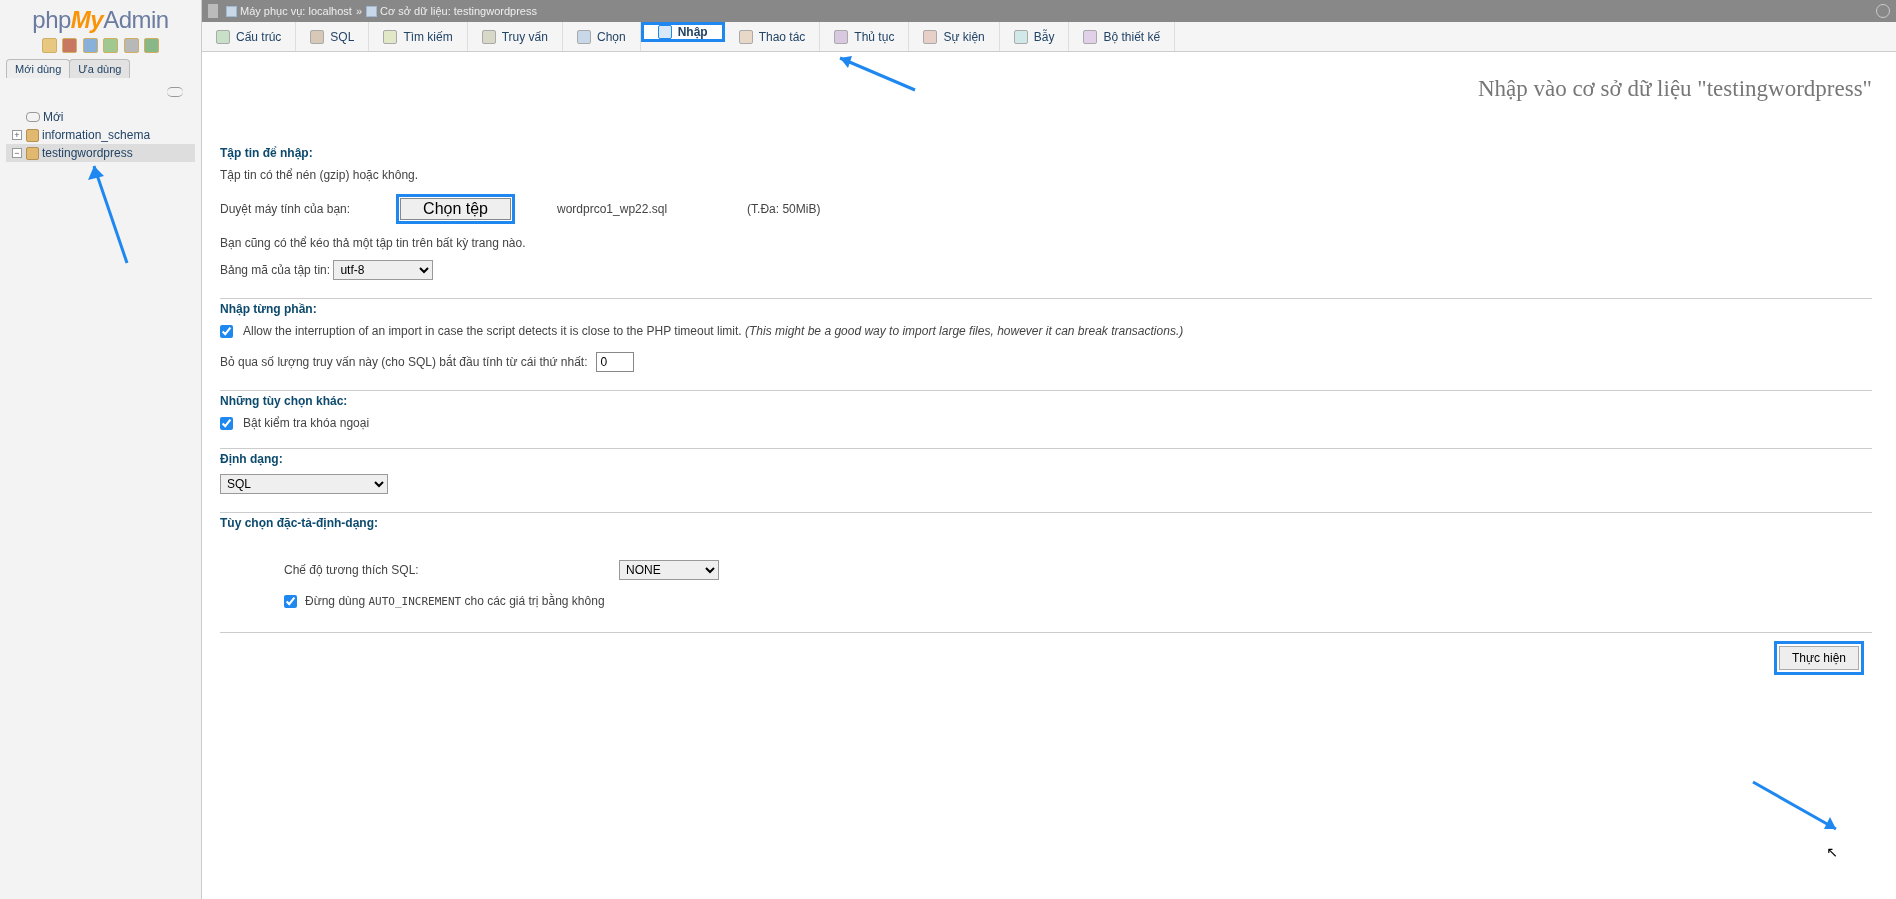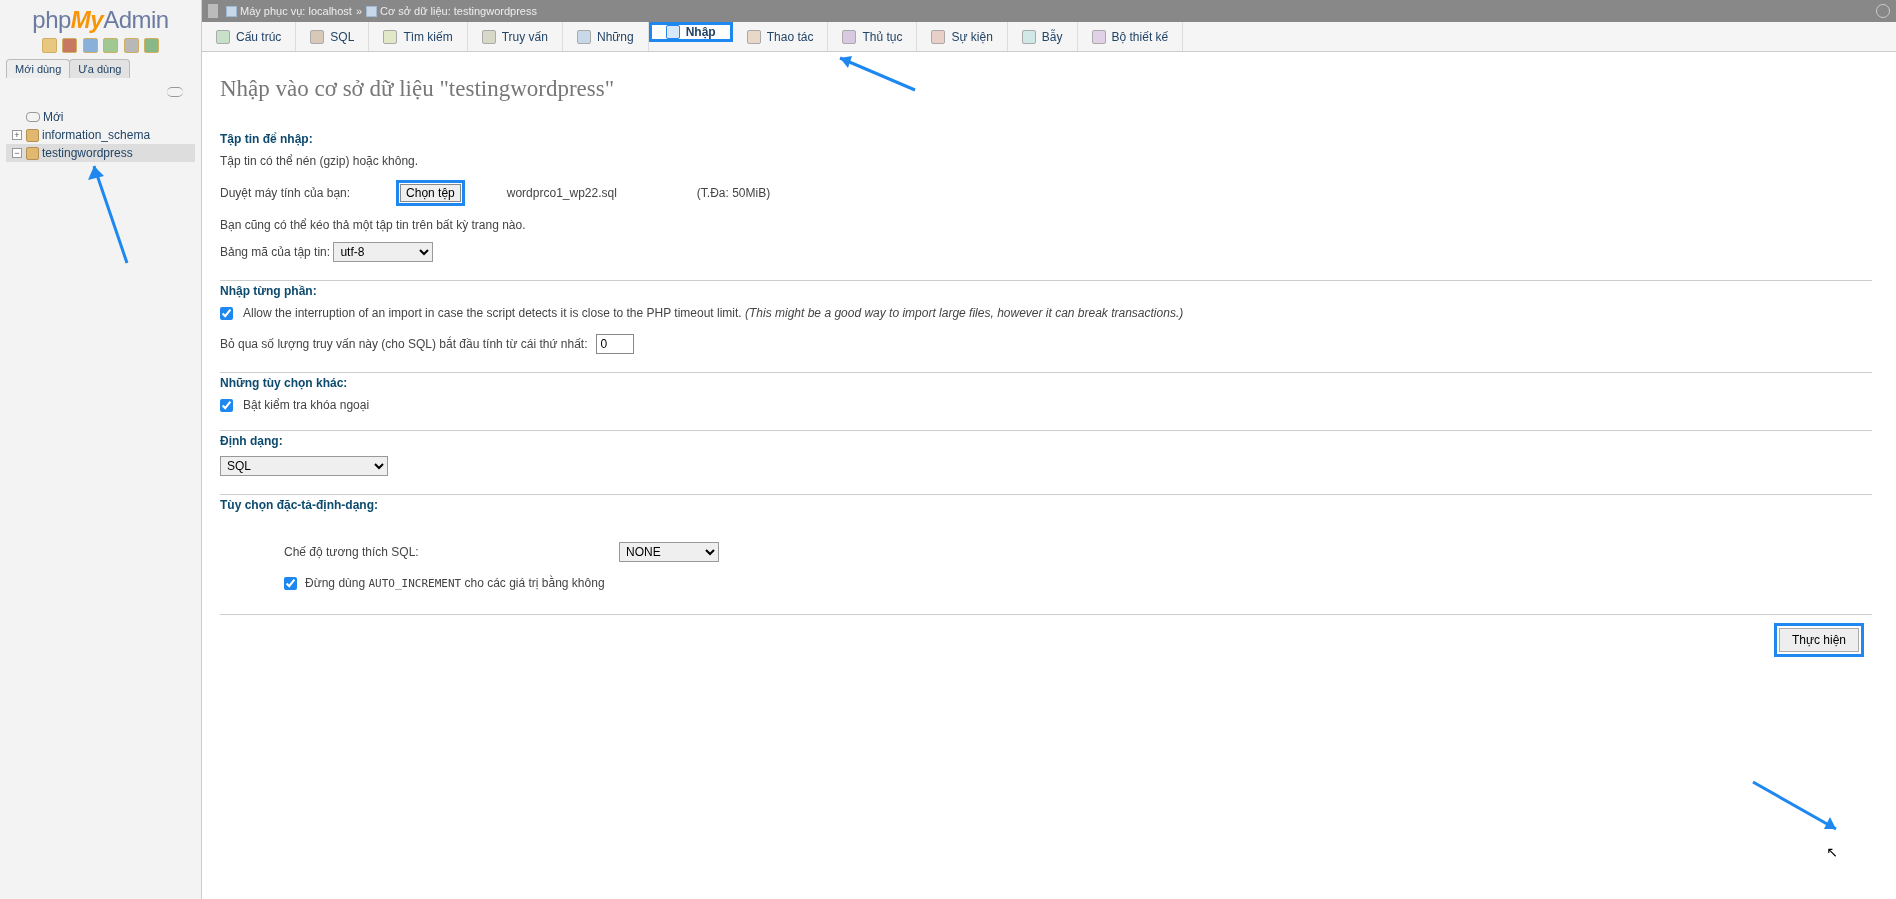--- a/index.html
+++ b/index.html
@@ -38,28 +38,28 @@
 .topstrip .gear { margin-left:auto; width:14px; height:14px; border:1px solid #ccc; border-radius:50%; }
 
 .tabs { display:flex; background:#f5f5f5; border-bottom:1px solid #ccc; height:30px; }
 .tab { display:flex; align-items:center; padding:0 14px; color:#246; border-right:1px solid #ddd; cursor:pointer; height:100%; }
 .tab.active { background:#fff; border:3px solid #1e87f0; height:20px; font-weight:bold; }
 .tab .ticon { width:14px; height:14px; margin-right:6px; background:#ccc; border:1px solid #aaa; border-radius:2px; }
 .tab.active .ticon { background:#d8e8f8; border-color:#1e87f0; }
 .ticon.struct{background:#c8e0c8;} .ticon.sql{background:#d8c8b8;} .ticon.search{background:#e0e8c8;} .ticon.query{background:#d8d8c8;} .ticon.export{background:#c8d8e8;} .ticon.import{background:#c8e8d8;} .ticon.ops{background:#e8d8c8;} .ticon.proc{background:#d8c8e0;} .ticon.evt{background:#e8d0c8;} .ticon.trig{background:#d0e8e8;} .ticon.design{background:#e0d0e8;}
 
 .content { padding:24px 24px 0 18px; }
-h2.heading { font-family:Georgia,"Trebuchet MS",serif; font-size:23px; font-weight:normal; color:#777; margin-bottom:30px; }
+h2.heading { font-family:Georgia,"Trebuchet MS",serif; font-size:23px; font-weight:normal; color:#777; margin-bottom:44px;text-align:right; }
 .section-title { font-weight:bold; color:#0c4a6e; margin:18px 0 6px; border-top:1px solid #ccc; padding-top:3px; }
 .section-title.first { border-top:none; padding-top:0; }
 .para { color:#444; margin:4px 0; line-height:1.5; }
 .filerow { display:flex; align-items:center; margin:10px 0;gap:40px; }
 .filerow .lbl { margin-right:6px; }
 .filebtn-wrap { border:3px solid #1e87f0; padding:1px; margin-right:2px; }
-.filebtn { border:1px solid #888; background:#efefef; padding:1px 5px; font-size:12px; cursor:pointer; }
+.filebtn { border:1px solid #888; background:#efefef; padding:1px 22px; font-size:16px; cursor:pointer; }
 .filename { margin-right:40px; }
 .maxlbl { color:#444; }
 select.sel { border:1px solid #999; background:#efefef; padding:1px 2px; font-size:12px; min-width:100px; height:20px; }
 .sel-wrap { margin-top:8px; }
 .chkrow { margin:8px 0; display:flex; align-items:flex-start; }
 .chkrow input[type=checkbox]{ margin-right:10px; accent-color:#1e87f0; margin-top:1px; }
 .chkrow .ctext em{ font-style:italic; }
 .skiprow { margin:14px 0; display:flex; align-items:center; }
 .skiprow .lbl { margin-right:8px; }
 .skiprow input[type=text]{ border:1px solid #888; width:38px; padding:2px 4px; font-size:12px; }
@@ -149,21 +149,21 @@
       <div class="tab">
           <span class="ticon search"></span>
           <span>Tìm kiếm</span>
         </div>
       <div class="tab">
           <span class="ticon query"></span>
           <span>Truy vấn</span>
         </div>
       <div class="tab">
           <span class="ticon export"></span>
-          <span>Những</span>
+          <span>Chọn</span>
         </div>
       <div class="tab active">
           <span class="ticon import"></span>
           <span>Nhập</span>
         </div>
       <div class="tab">
           <span class="ticon ops"></span>
           <span>Thao tác</span>
         </div>
       <div class="tab">

